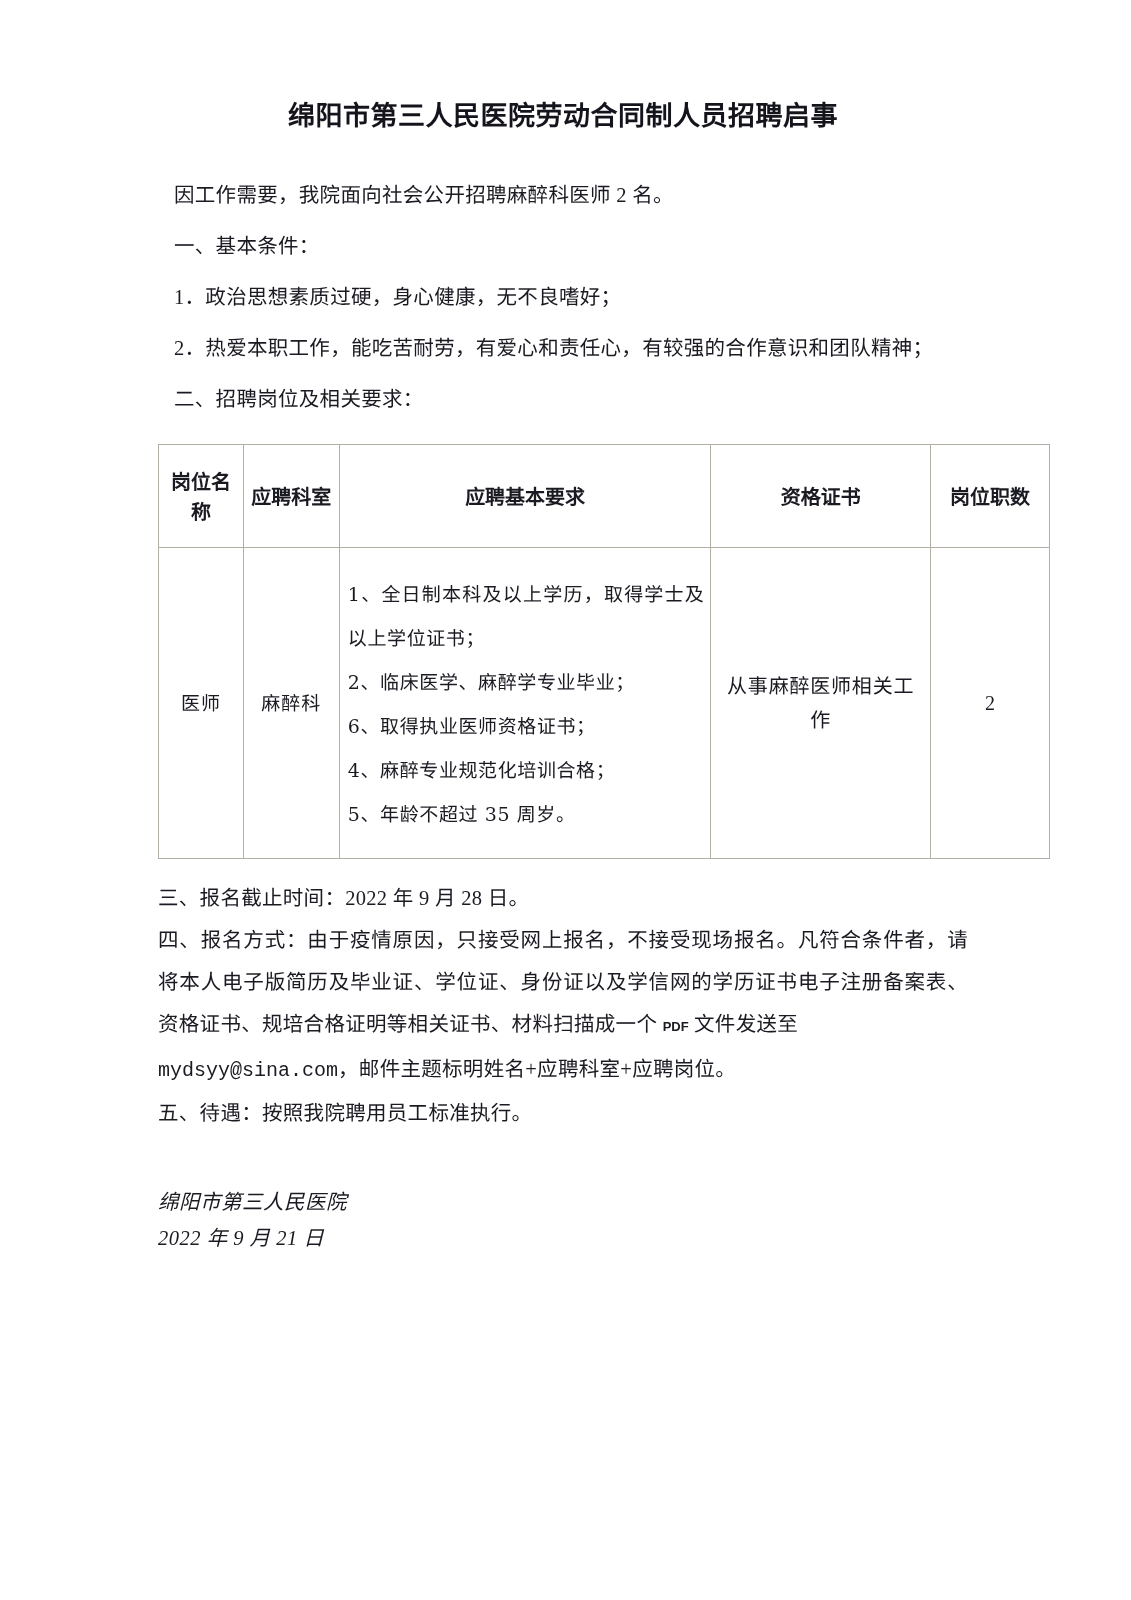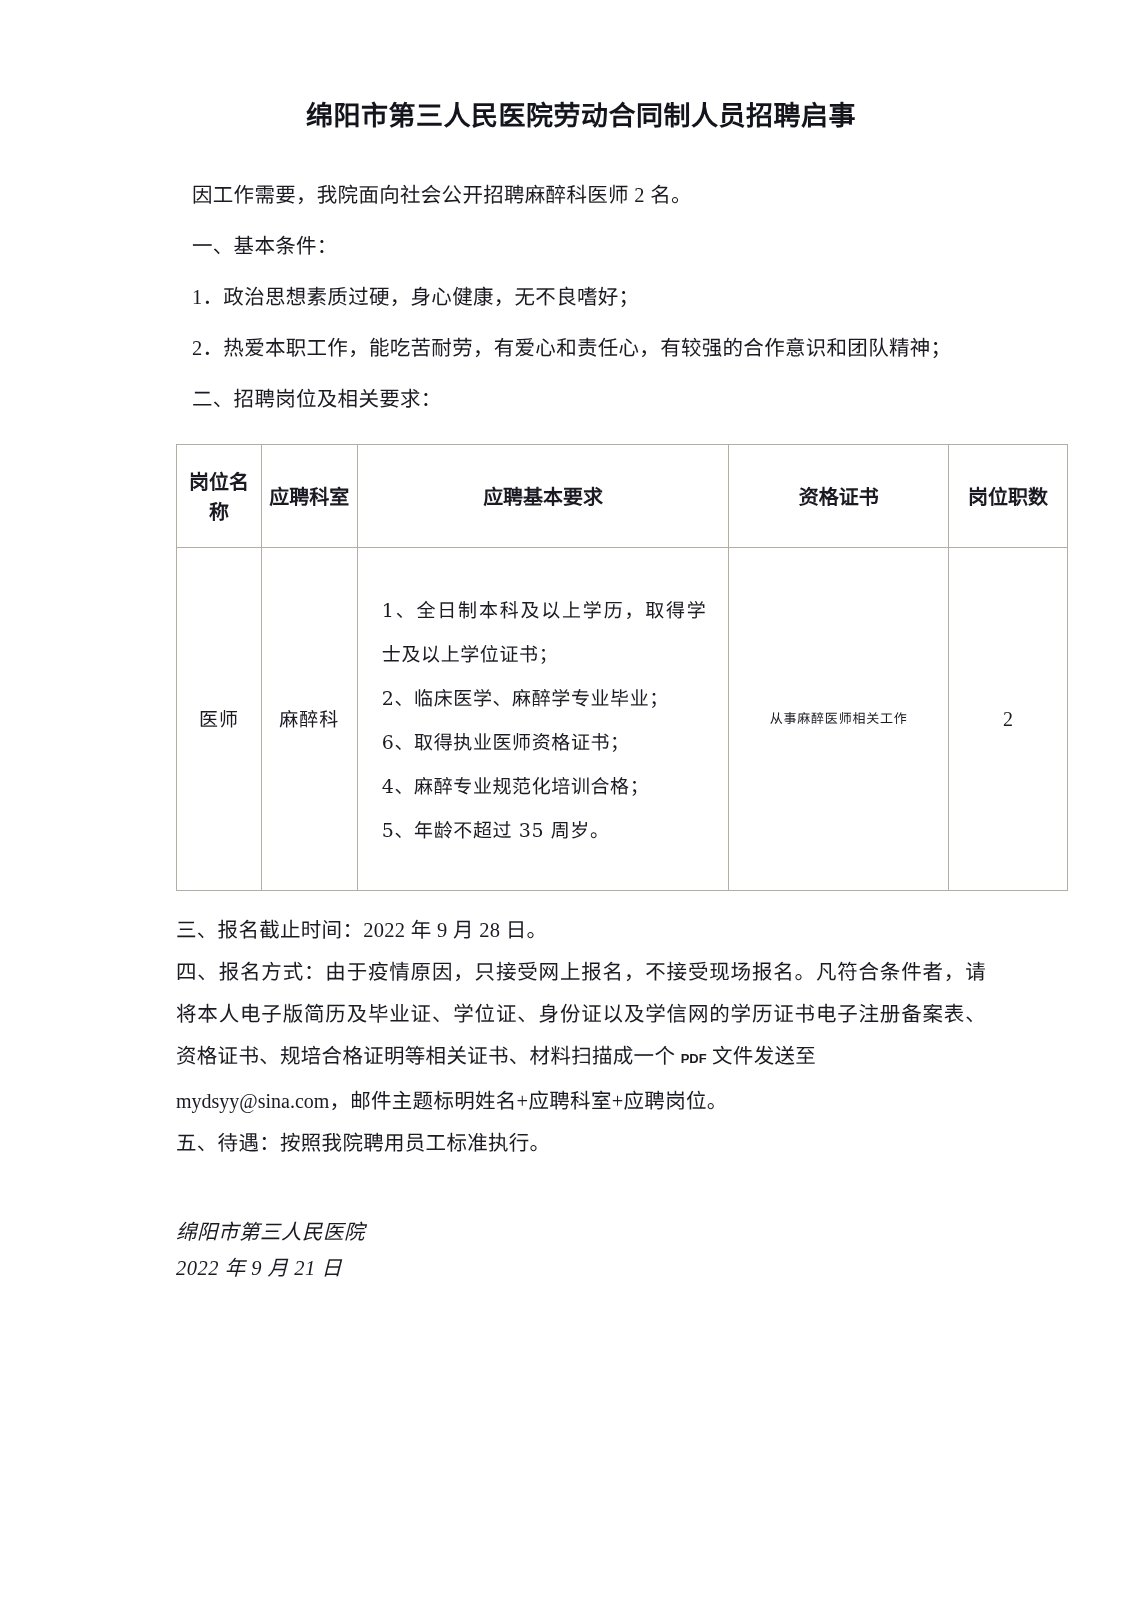--- a/index.html
+++ b/index.html
@@ -17,21 +17,21 @@
   .page {
     position: relative;
     width: 1131px;
     height: 1600px;
     background: #ffffff;
     box-sizing: border-box;
     padding: 0;
   }
   .content {
     position: absolute;
-    left: 176px;
+    left: 158px;
     top: 0;
     width: 810px;
   }
 
   
   .doc-title {
     margin: 0;
     padding-top: 98px;
     text-align: center;
     font-size: 27px;
@@ -88,37 +88,37 @@
 
   td.cell-center {
     text-align: center;
     font-size: 19px;
     line-height: 32px;
     font-family: "DejaVu Serif", "Liberation Serif", serif;
     letter-spacing: 1px;
   }
   td.cell-desc {
     text-align: center;
-    font-size: 13px;
+    font-size: 20px;
     line-height: 34px;
     padding: 6px 10px;
     font-family: "DejaVu Serif", "Liberation Serif", serif;
     letter-spacing: 0.8px;
   }
   td.cell-count {
     text-align: center;
     font-size: 20px;
     font-family: "Liberation Serif", "DejaVu Serif", serif;
   }
   td.cell-reqs {
     padding: 24px 6px 22px 8px;
     vertical-align: middle;
   }
   ol.req-list {
-    margin: 16px;
+    margin: 0;
     padding: 0;
     list-style: none;
   }
   ol.req-list li {
     font-size: 19px;
     line-height: 44px;
     letter-spacing: 0.6px;
     font-family: "DejaVu Serif", "Liberation Serif", serif;
     color: #1a1a22;
     text-align: justify;
@@ -132,21 +132,21 @@
     line-height: 42px;
     margin: 0;
   }
   .mono-inline {
     font-family: "Liberation Sans", "DejaVu Sans", sans-serif;
     font-weight: 700;
     font-size: 13px;
     letter-spacing: 0;
   }
   .email-inline {
-    font-family: Liberation Serif, serif;
+    font-family: Liberation Mono, monospace;
     font-weight: 400;
     font-size: 20px;
     letter-spacing: 0;
     margin-top: 28px;
   }
 
   
   .signature {
     margin-top: 50px;
     padding-right: 88px;

